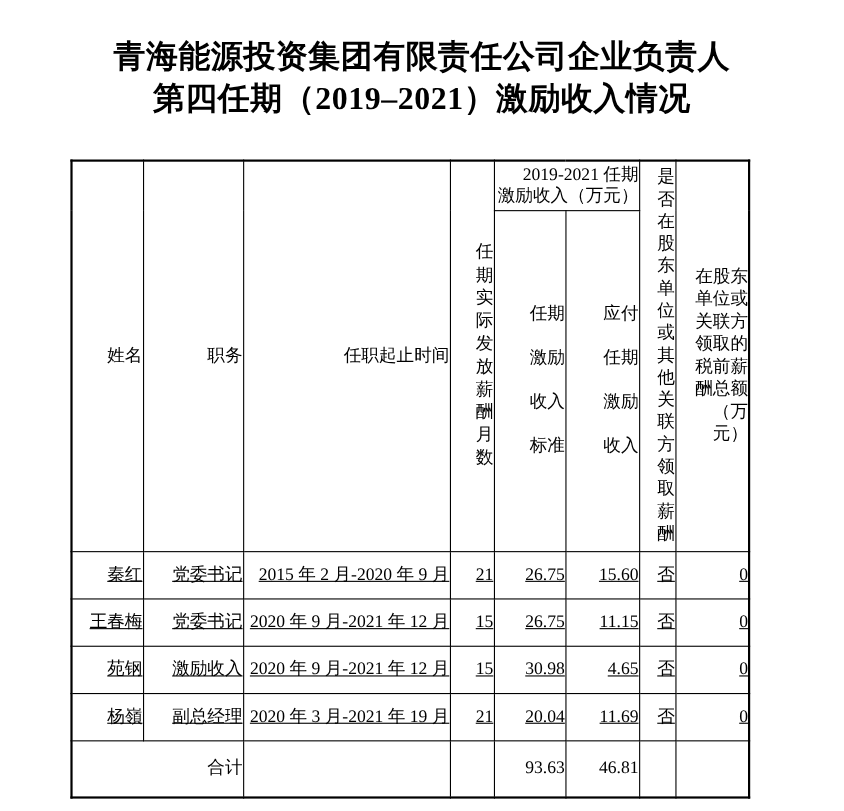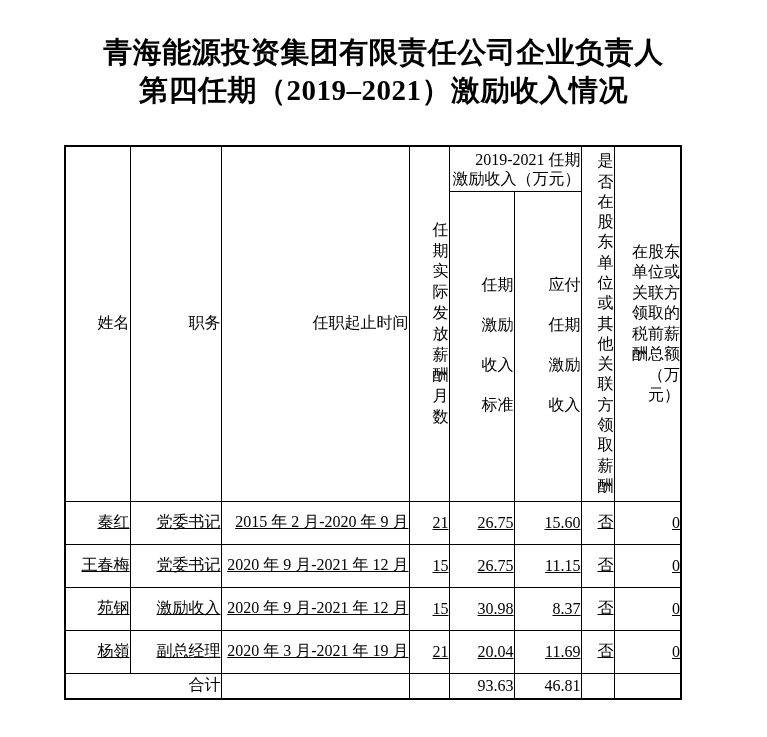--- a/index.html
+++ b/index.html
@@ -36,21 +36,21 @@
     border: 1px solid #000;
     text-align: right;
     vertical-align: middle;
     font-size: 16px;
     padding: 0;
     overflow: hidden;
   }
   tr.h-group  { height: 45px; }
   tr.h-sub    { height: 310px; }
   tr.h-data   { height: 43px; text-decoration: underline; }
-  tr.h-total  { height: 26px; }
+  tr.h-total  { height: 52px; }
   .pre { white-space: pre-line; }
   .group-hdr  { font-size: 14px; line-height: 19px; white-space: pre-line; }
   .sub-hdr    { vertical-align: top; line-height: 40px; white-space: pre-line; font-size: 15px; font-family: Liberation Mono, monospace; }
   .v-months   { line-height: 20.8px; }
   .v-flag     { line-height: 20.3px; }
   .v-amount   { line-height: 20.5px; font-size: 14.5px; font-family: Liberation Serif, serif; }
   .date-cell  { font-size: 14px; }
 </style>
 </head>
 <body>
@@ -144,21 +144,21 @@
       <td>11.15</td>
       <td>否</td>
       <td>0</td>
     </tr>
     <tr class="h-data">
       <td>苑钢</td>
       <td>激励收入</td>
       <td class="date-cell">2020 年 9 月-2021 年 12 月</td>
       <td>15</td>
       <td>30.98</td>
-      <td>8.37</td>
+      <td>4.65</td>
       <td>否</td>
       <td>0</td>
     </tr>
     <tr class="h-data">
       <td>杨嶺</td>
       <td>副总经理</td>
       <td class="date-cell">2020 年 3 月-2021 年 19 月</td>
       <td>21</td>
       <td>20.04</td>
       <td>11.69</td>

